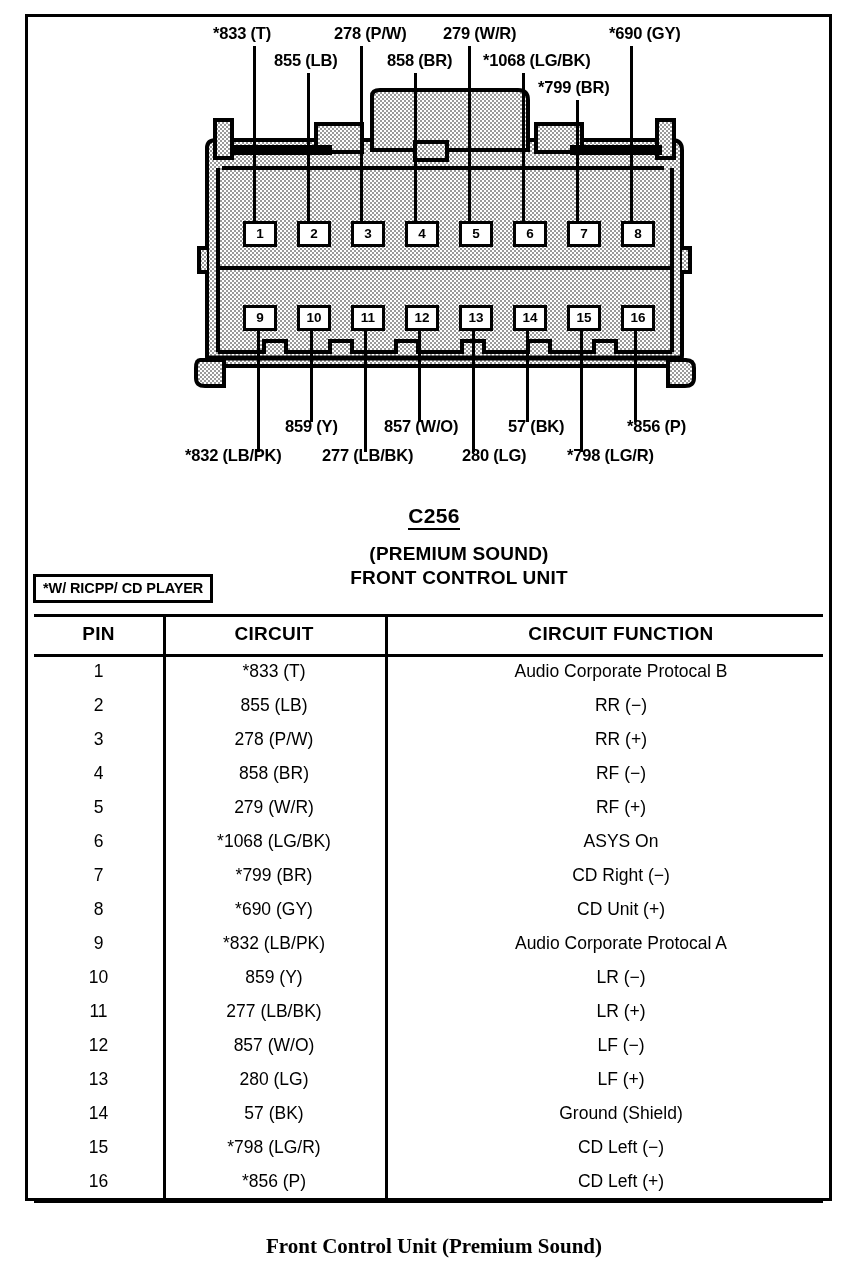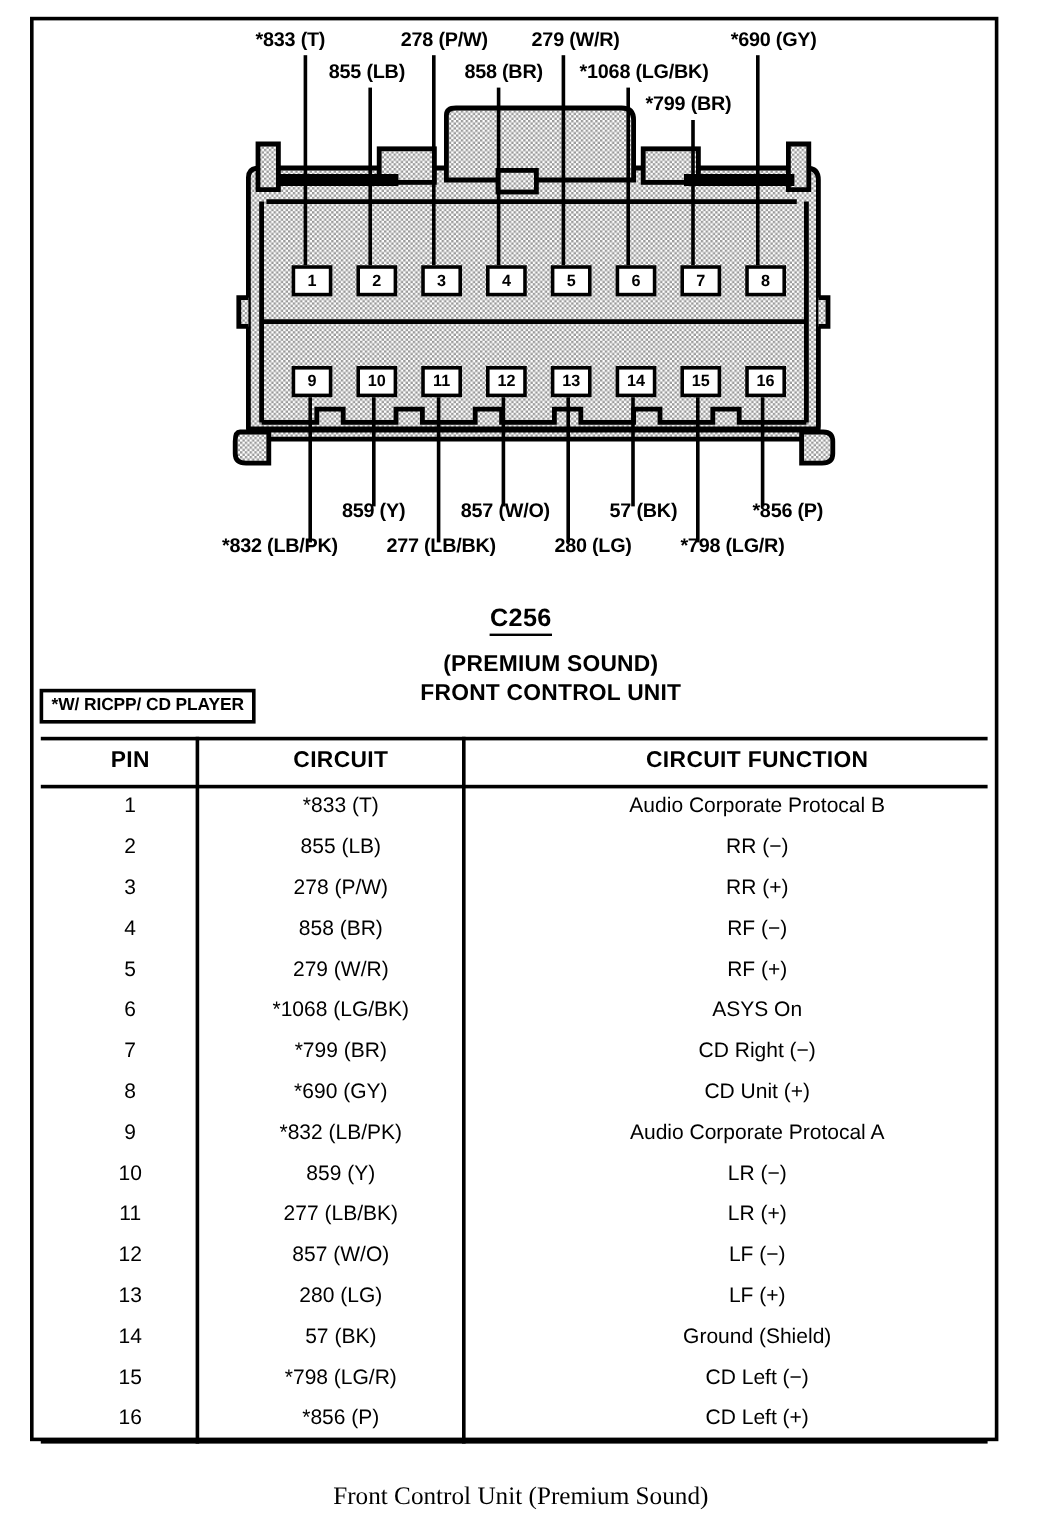--- a/index.html
+++ b/index.html
@@ -98,21 +98,21 @@
     font-size: 14.5px;
     font-weight: bold;
     letter-spacing: -0.1px;
     background: #fff;
     z-index: 8;
   }
 
   
   #pin-table {
     position: absolute;
-    left: 44px;
+    left: 34px;
     top: 614px;
     width: 789px;
     border-collapse: collapse;
     table-layout: fixed;
   }
   #pin-table th, #pin-table td {
     border: 0;
     padding: 0;
   }
   #pin-table thead th {
@@ -135,21 +135,21 @@
   .trule { position: absolute; background: #000; }
 
   
   #caption {
     position: absolute;
     left: 0; right: 0;
     top: 1234px;
     text-align: center;
     font-family: "Liberation Serif", serif;
     font-size: 21px;
-    font-weight: normal;
+    font-weight: bold;
   }
 
   
   #connector-svg { position: absolute; left: 0; top: 0; }
 </style>
 </head>
 <body>
 
 <div id="outer-frame"></div>
 

